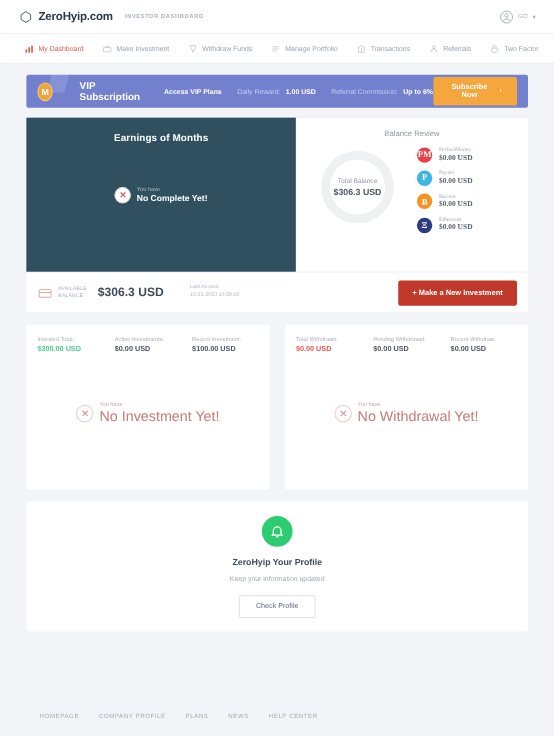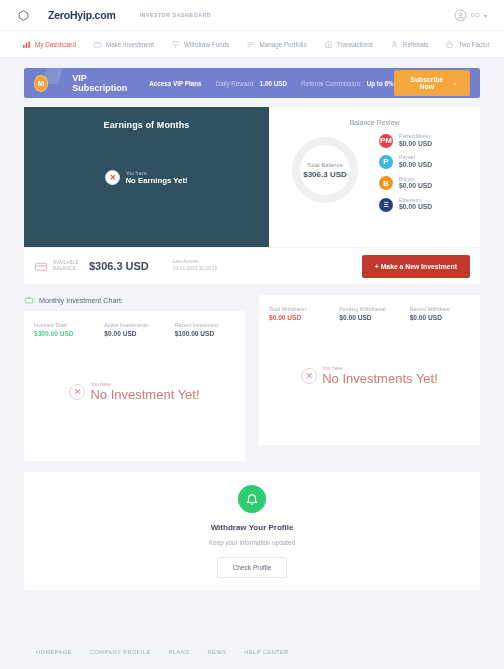--- a/index.html
+++ b/index.html
@@ -11,21 +11,21 @@
     overflow: hidden;
   }
   .page { width: 504px; height: 669px; position: relative; }
 
   
   .topbar {
     height: 31px; background: #fff;
     display: flex; align-items: center;
     padding: 0 17px; border-bottom: 1px solid #f0f1f4;
   }
-  .brand { display: flex; align-items: center; gap: 18px; }
+  .brand { display: flex; align-items: center; gap: 5px; }
   .brand-logo { width: 13px; height: 13px; color: #4a5568; }
   .brand-name { font-size: 10.5px; font-weight: bold; color: #2d3748; letter-spacing: -0.2px; }
   .brand-sub { font-size: 5.2px; color: #aab1bd; letter-spacing: 0.55px; margin-left: 6px; font-weight: bold; }
   .topbar-right { margin-left: auto; display: flex; align-items: center; gap: 4px; }
   .avatar-ic { width: 13px; height: 13px; color: #9aa3b0; }
   .user-label { font-size: 5.5px; color: #aab1bd; letter-spacing: 0.3px; }
   .caret { font-size: 6px; color: #aab1bd; }
 
   
   .navbar {
@@ -93,21 +93,21 @@
 
   .balance-panel { flex: 1; background: #fff; padding: 12px 14px 0; position: relative; }
   .balance-head { font-size: 7px; color: #8d96a3; text-align: center; margin-bottom: 6px; }
   .balance-body { display: flex; align-items: flex-start; }
   .donut-wrap { width: 84px; display: flex; justify-content: center; padding-top: 2px; }
   .donut { position: relative; width: 72px; height: 72px; }
   .donut-label { position: absolute; inset: 0; display: flex; flex-direction: column; align-items: center; justify-content: center; }
   .donut-l1 { font-size: 6px; color: #8d96a3; }
   .donut-l2 { font-size: 8px; color: #4a5462; font-weight: bold; margin-top: 2px; }
   .methods { flex: 1; padding-left: 12px; padding-top: 1px; display: flex; flex-direction: column; gap: 6px; }
-  .method { display: flex; align-items: center; gap: 6px; }
+  .method { display: flex; align-items: center; gap: 6px; font-family: Liberation Serif, serif; }
   .m-ic {
     width: 14px; height: 14px; border-radius: 50%; flex: none;
     display: flex; align-items: center; justify-content: center;
     color: #fff; font-size: 8px; font-weight: bold;
   }
   .m-name { font-size: 5.2px; color: #a4abb6; line-height: 1.25; }
   .m-amt { font-size: 6.8px; color: #5a6472; font-weight: bold; line-height: 1.3; }
 
   
   .stats {
@@ -268,21 +268,21 @@
     </button>
   </div>
 
   <div class="top-card card">
     <div class="earnings">
       <div class="earnings-title">Earnings of Months</div>
       <div class="empty-inline">
         <div class="x-circle">✕</div>
         <div>
           <div class="empty-txt-sm">You have</div>
-          <div class="empty-txt-lg">No Earnings Yet!</div>
+          <div class="empty-txt-lg">No Complete Yet!</div>
         </div>
       </div>
     </div>
 
     <div class="balance-panel">
       <div class="balance-head">Balance Review</div>
       <div class="balance-body">
         <div class="donut-wrap">
           <div class="donut">
             <svg viewBox="0 0 72 72" width="72" height="72">
@@ -342,27 +342,20 @@
     </div>
     <div class="last-access">
       <div>Last Access:</div>
       <div>10-21-2023 10:29:16</div>
     </div>
     <button class="invest-btn">+ Make a New Investment</button>
   </div>
 
   <div class="charts">
     <div class="chart-col">
-      <div class="chart-head">
-        <svg class="chart-head-ic" viewBox="0 0 24 24" fill="none" stroke="#6fcf97" stroke-width="1.8">
-          <rect x="3" y="8" width="18" height="11" rx="1.5"></rect>
-            <path d="M9 8V6h6v2"></path>
-        </svg>
-        <span class="chart-head-lbl">Monthly Investment Chart:</span>
-      </div>
       <div class="chart-card">
         <div class="metrics">
           <div class="metric">
             <div class="metric-lbl">Invested Total:</div>
             <div class="metric-val green">$300.00 USD</div>
           </div>
           <div class="metric">
             <div class="metric-lbl">Active Investments:</div>
             <div class="metric-val">$0.00 USD</div>
           </div>
@@ -394,35 +387,35 @@
           </div>
           <div class="metric">
             <div class="metric-lbl">Recent Withdraw:</div>
             <div class="metric-val">$0.00 USD</div>
           </div>
         </div>
         <div class="chart-empty">
           <div class="x-circle-lt">✕</div>
           <div>
             <div class="ce-t1">You have</div>
-            <div class="ce-t2">No Investments Yet!</div>
+            <div class="ce-t2">No Withdrawal Yet!</div>
           </div>
         </div>
       </div>
     </div>
   </div>
 
   <div class="profile">
     <div class="bell-circle">
       <svg class="bell-ic" viewBox="0 0 24 24" fill="none" stroke="currentColor" stroke-width="2">
         <path d="M18 16V11a6 6 0 0 0-12 0v5l-1.5 2h15z"></path>
           <path d="M10 20.5h4"></path>
       </svg>
     </div>
-    <div class="profile-title">Withdraw Your Profile</div>
+    <div class="profile-title">ZeroHyip Your Profile</div>
     <div class="profile-sub">Keep your information updated</div>
     <button class="profile-btn">Check Profile</button>
   </div>
 
   <div class="footer">
     <span class="foot-lnk">HOMEPAGE</span>
     <span class="foot-lnk">COMPANY PROFILE</span>
     <span class="foot-lnk">PLANS</span>
     <span class="foot-lnk">NEWS</span>
     <span class="foot-lnk">HELP CENTER</span>

